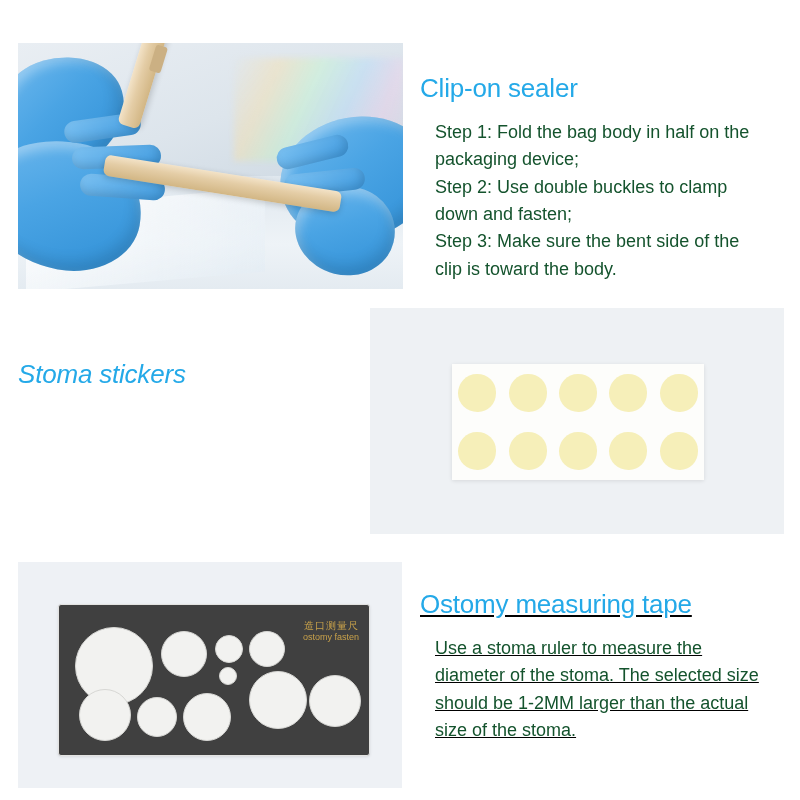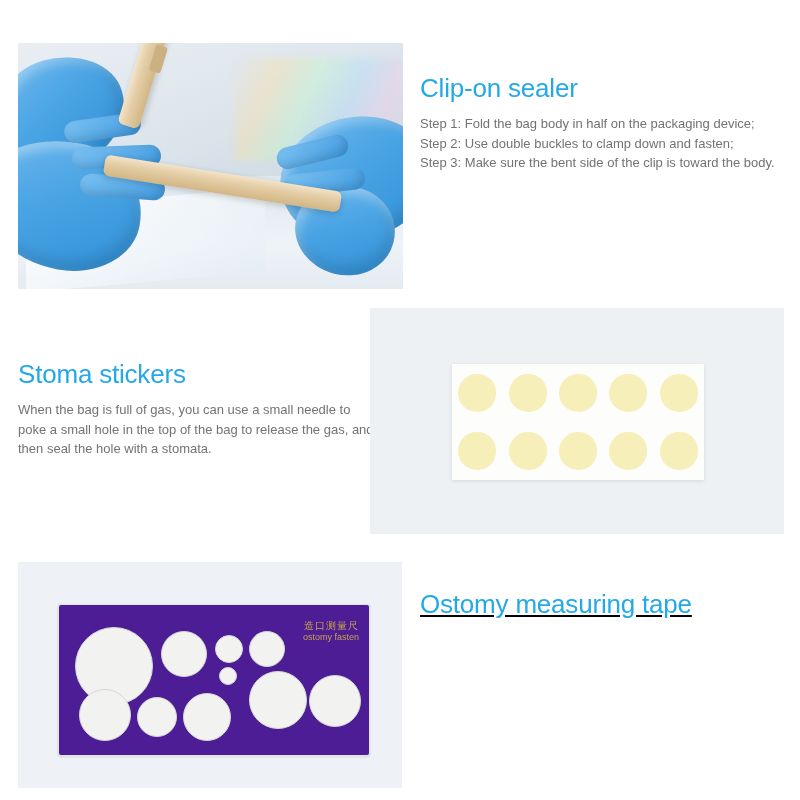--- a/index.html
+++ b/index.html
@@ -22,24 +22,24 @@
   
   .heading {
     color: #24a9e8;
     font-size: 26px;
     font-weight: normal;
     line-height: 1.15;
     margin: 0 0 10px 0;
     letter-spacing: -0.2px;
   }
   .body-text {
-    color: #737373;
-    font-size: 13px;
+    color: #14532d;
+    font-size: 18px;
     line-height: 1.52;
-    margin: 0;
+    margin: 15px;
   }
 
   
   .sec1 {
     position: absolute;
     left: 0; top: 0;
     width: 800px; height: 292px;
   }
   .photo-sealer {
     position: absolute;
@@ -115,21 +115,21 @@
   .sec1-text {
     position: absolute;
     left: 420px; top: 74px;
     width: 364px;
   }
 
   
   .sec2 {
     position: absolute;
     left: 0; top: 300px;
-    width: 728px; height: 240px;
+    width: 728px; height: 240px; font-style: italic;
   }
   .sec2-text {
     position: absolute;
     left: 18px; top: 60px;
     width: 360px;
   }
   .photo-stickers {
     position: absolute;
     left: 370px; top: 8px;
     width: 414px; height: 226px;
@@ -164,21 +164,21 @@
     position: absolute;
     left: 18px; top: 14px;
     width: 384px; height: 226px;
     background: #eef1f5;
     overflow: hidden;
   }
   .ruler-card {
     position: absolute;
     left: 40px; top: 42px;
     width: 310px; height: 150px;
-    background: #4c1d95;
+    background: #404040;
     border: 1px solid #e3e3e1;
     border-radius: 3px;
     box-shadow: 0 1px 3px rgba(0,0,0,.10);
   }
   .hole {
     position: absolute;
     border: 1px solid #d7d7d4;
     border-radius: 50%;
     background: #f2f2f0;
   }
@@ -232,21 +232,20 @@
       <p class="body-text" style="white-space: pre-line;">Step 1: Fold the bag body in half on the packaging device;
 Step 2: Use double buckles to clamp down and fasten;
 Step 3: Make sure the bent side of the clip is toward the body.</p>
     </div>
   </div>
 
   <div class="sec2">
 
     <div class="sec2-text">
       <h2 class="heading">Stoma stickers</h2>
-      <p class="body-text">When the bag is full of gas, you can use a small needle to poke a small hole in the top of the bag to release the gas, and then seal the hole with a stomata.</p>
     </div>
 
     <div class="photo-stickers">
       <div class="sticker-sheet">
         <div class="sticker-dot"></div>
         <div class="sticker-dot"></div>
         <div class="sticker-dot"></div>
         <div class="sticker-dot"></div>
         <div class="sticker-dot"></div>
         <div class="sticker-dot"></div>
@@ -277,16 +276,17 @@
 
         <div class="ruler-label">
           <div class="cn">造口测量尺</div>
           <div class="en">ostomy fasten</div>
         </div>
       </div>
     </div>
 
     <div class="sec3-text">
       <h2 class="heading">Ostomy measuring tape</h2>
+      <p class="body-text">Use a stoma ruler to measure the diameter of the stoma. The selected size should be 1-2MM larger than the actual size of the stoma.</p>
     </div>
   </div>
 
 </div>
 
 </body></html>

